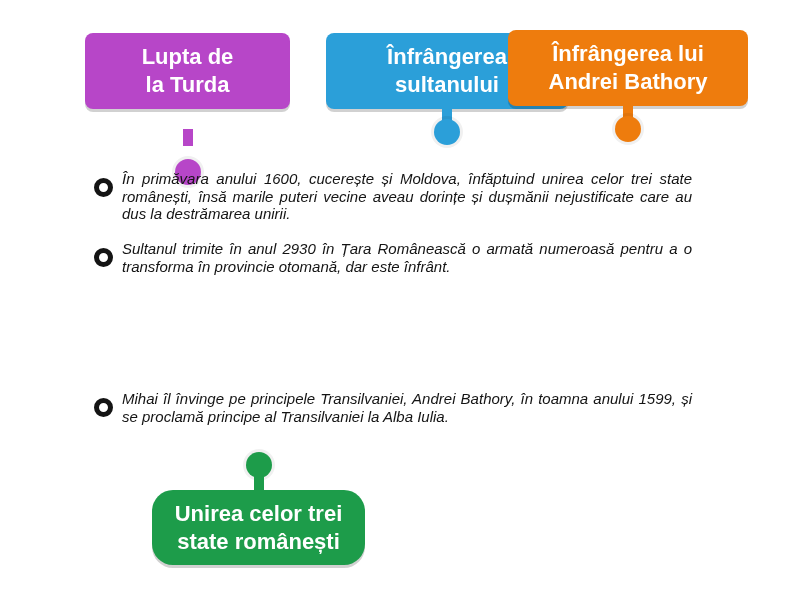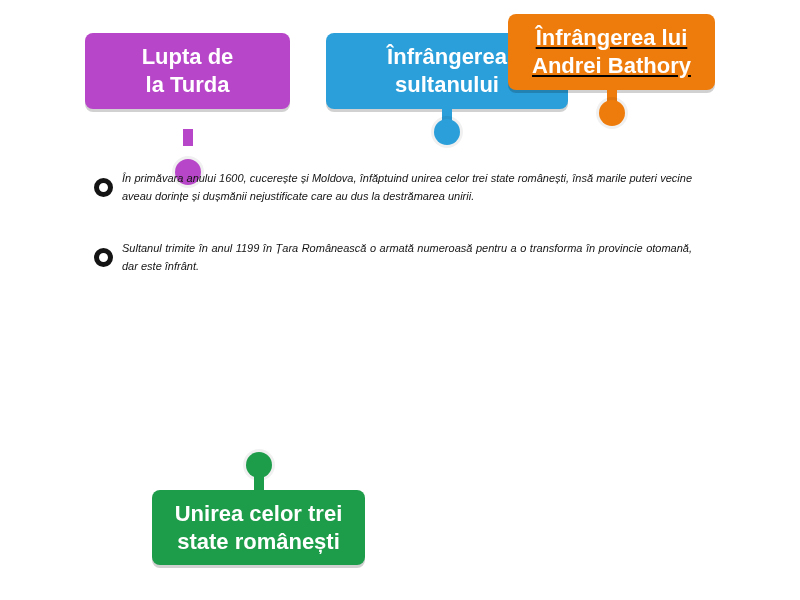--- a/index.html
+++ b/index.html
@@ -57,21 +57,21 @@
     position: absolute;
     left: 88px;
     width: 604px;
     padding-left: 34px;
     box-sizing: border-box;
   }
   .statement-text {
     margin: 0;
     font-family: "Liberation Sans", sans-serif;
     font-style: italic;
-    font-size: 11px;
+    font-size: 15px;
     line-height: 17.5px;
     color: #141414;
     text-align: justify;
     text-justify: inter-word;
   }
   .ring {
     position: absolute;
     left: 6px;
     top: 8px;
     width: 19px;
@@ -95,41 +95,45 @@
     <div class="pin-circle" style="background-color: rgb(183, 70, 200);"></div>
   </div>
 
   <div class="label-wrap top" style="left:298px; top:33px; width:242px;padding-left:28px;">
     <div class="label-box" style="background-color: rgb(43, 159, 217);">Înfrângerea
 sultanului</div>
     <div class="pin-stem" style="background-color: rgb(43, 159, 217);"></div>
     <div class="pin-circle" style="background-color: rgb(43, 159, 217);"></div>
   </div>
 
-  <div class="label-wrap top" style="left:508px; top:14px; width:207px;text-decoration:underline;">
+  <div class="label-wrap top" style="left:508px; top:30px; width:240px;">
     <div class="label-box" style="background-color: rgb(238, 124, 13);">Înfrângerea lui
 Andrei Bathory</div>
     <div class="pin-stem" style="background-color: rgb(238, 124, 13);"></div>
     <div class="pin-circle" style="background-color: rgb(238, 124, 13);"></div>
   </div>
 
   <div class="statement" style="top:170px;">
     <span class="ring"></span>
     <p class="statement-text">În primăvara anului 1600, cucerește și Moldova, înfăptuind unirea celor trei state românești, însă marile puteri vecine aveau dorințe și dușmănii nejustificate care au dus la destrămarea unirii.</p>
   </div>
 
   <div class="statement" style="top:240px;">
     <span class="ring"></span>
-    <p class="statement-text">Sultanul trimite în anul 1199 în Țara Românească o armată numeroasă pentru a o transforma în provincie otomană, dar este înfrânt.</p>
+    <p class="statement-text">Sultanul trimite în anul 2930 în Țara Românească o armată numeroasă pentru a o transforma în provincie otomană, dar este înfrânt.</p>
   </div>
 
 
 
+  <div class="statement" style="top:390px;">
+    <span class="ring"></span>
+    <p class="statement-text">Mihai îl învinge pe principele Transilvaniei, Andrei Bathory, în toamna anului 1599, și se proclamă principe al Transilvaniei la Alba Iulia.</p>
+  </div>
 
   <div class="label-wrap bottom" style="left:152px; top:452px; width:213px;">
     <div class="pin-circle" style="background-color: rgb(29, 156, 74);"></div>
     <div class="pin-stem" style="background-color: rgb(29, 156, 74);"></div>
-    <div class="label-box" style="background-color: rgb(29, 156, 74);">Unirea celor trei
+    <div class="label-box" style="background-color: rgb(29, 156, 74); border-radius: 21px;">Unirea celor trei
 state românești</div>
   </div>
 
 
 </div>
 
 </body></html>

